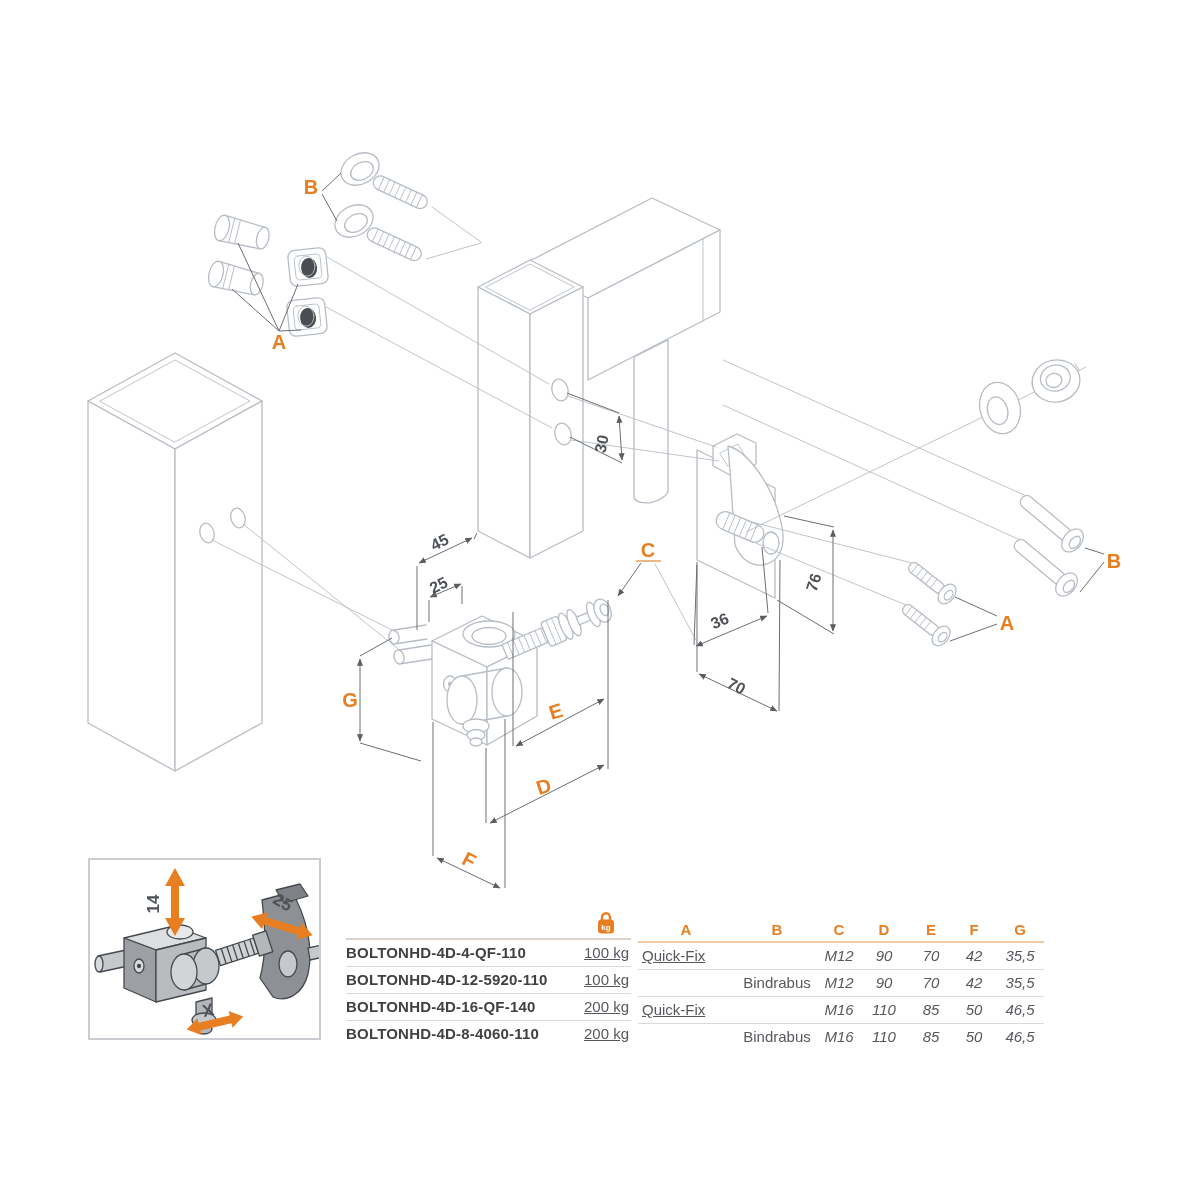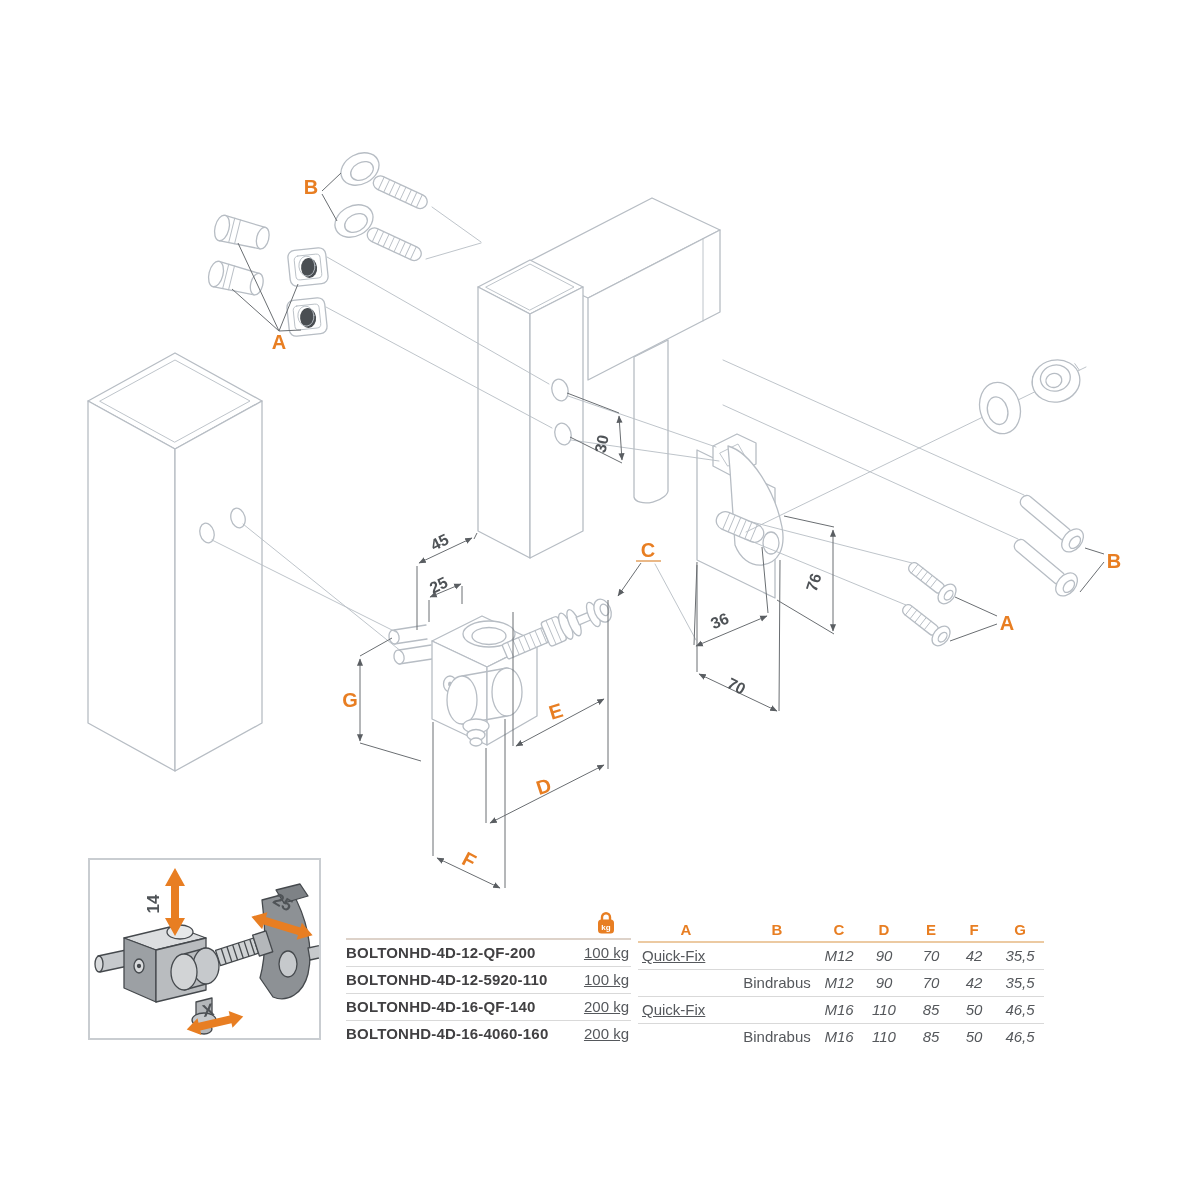--- a/index.html
+++ b/index.html
@@ -308,33 +308,33 @@
 
 <div id="tblL" class="tbl">
   <div class="thead">
     <svg id="kgico" viewBox="0 0 18 24">
       <path d="M5,9 V6.2 A4,4 0 0 1 13,6.2 V9" fill="none" stroke="#e87e22" stroke-width="2.4"></path>
       <rect x="1" y="8.5" width="16" height="14" rx="3.5" fill="#e87e22"></rect>
       <text x="9" y="18.5" text-anchor="middle" font-size="8" font-weight="bold" fill="#ffffff" font-family="Liberation Sans, sans-serif">kg</text>
     </svg>
   </div>
   <div class="trow">
-    <span class="model">BOLTONHD-4D-12-QF-200</span>
+    <span class="model">BOLTONHD-4D-4-QF-110</span>
     <span class="wt">100 kg</span>
   </div>
   <div class="trow">
     <span class="model">BOLTONHD-4D-12-5920-110</span>
     <span class="wt">100 kg</span>
   </div>
   <div class="trow">
     <span class="model">BOLTONHD-4D-16-QF-140</span>
     <span class="wt">200 kg</span>
   </div>
   <div class="trow last">
-    <span class="model">BOLTONHD-4D-16-4060-160</span>
+    <span class="model">BOLTONHD-4D-8-4060-110</span>
     <span class="wt">200 kg</span>
   </div>
 </div>
 
 
 <div id="tblR" class="tbl">
   <div class="thead hrow">
     <span class="hl">A</span>
     <span class="hl">B</span>
     <span class="hl">C</span>

